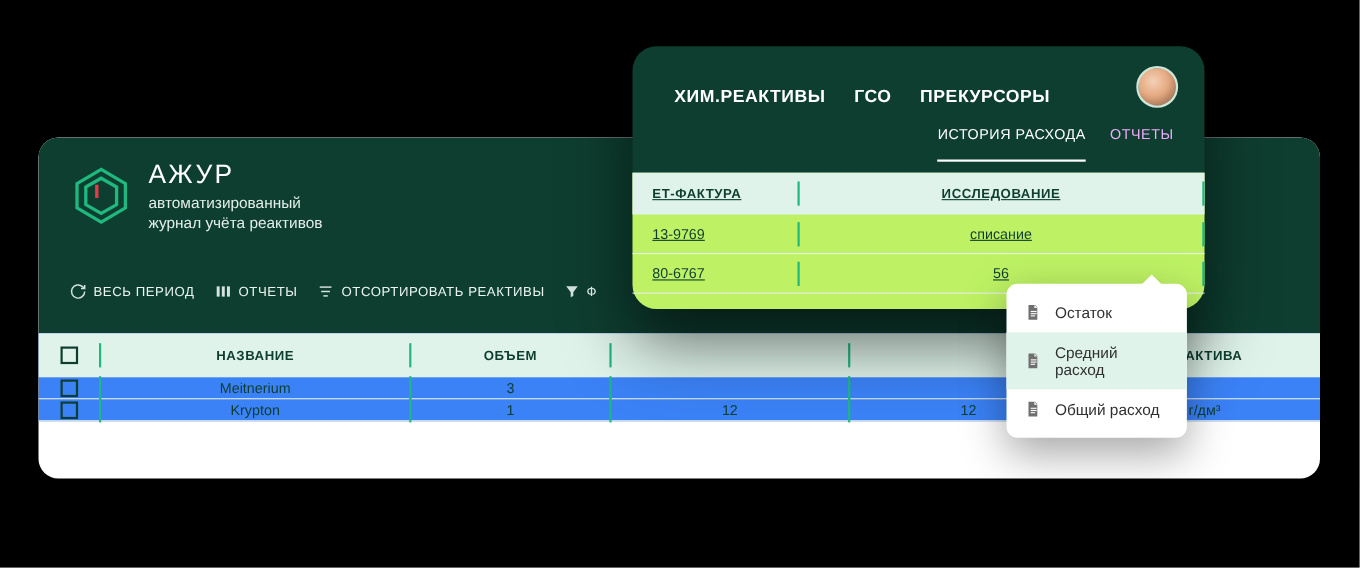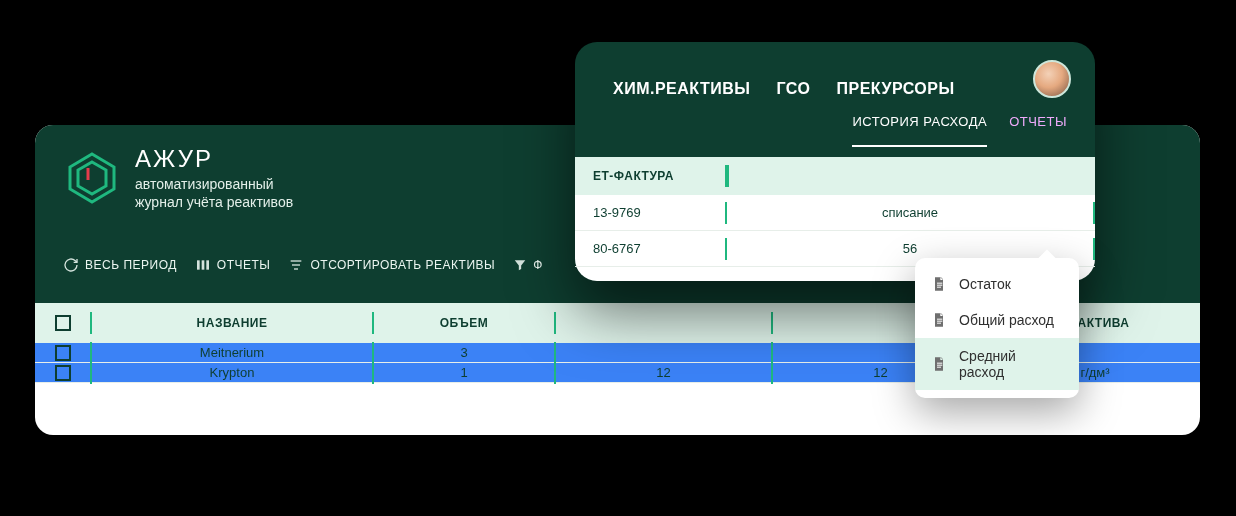--- a/index.html
+++ b/index.html
@@ -90,22 +90,22 @@
       background: transparent; border: none; color: #b2c9be; font-size: 14px; font-style: italic; outline: none; width: 100%;
     }
     .subnav {
       margin-top: 16px; display: flex; gap: 22px; font-size: 13px; letter-spacing: 0.5px;
       justify-content: flex-end; padding-right: 4px; padding-bottom: 10px;
     }
     .subnav .active { border-bottom: 2px solid #fff; padding-bottom: 16px; }
     .subnav .inactive { color: #f0abfc; }
 
     .front-table {
-      background: #ffffff; color: #0e3e30; border-radius: 0 0 22px 22px;
-      margin: 0 -24px; padding-bottom: 14px;
+      background: #bef264; color: #0e3e30; border-radius: 0 0 22px 22px;
+      margin: 0 -24px; padding-bottom: 14px; text-decoration: underline;
     }
     .ft-head {
       display: flex; background: #dff3ea; height: 38px; align-items: center;
       font-size: 12px; font-weight: 700; letter-spacing: 0.5px;
     }
     .ft-row { display: flex; height: 36px; align-items: center; font-size: 13px; border-bottom: 1px solid #e7eee9; }
     .fcol-a { flex: 0 0 150px; text-align: left; padding-left: 18px; }
     .fcol-b { flex: 1; text-align: center; }
     .ft-head .divider, .ft-row .divider { width: 2px; height: 22px; background: #1fb87f; flex: 0 0 2px; }
 
@@ -254,20 +254,21 @@
 
   <div class="subnav">
     <span class="active">ИСТОРИЯ РАСХОДА</span>
     <span class="inactive">ОТЧЕТЫ</span>
   </div>
 
   <div class="front-table">
     <div class="ft-head">
       <div class="fcol-a">ЕТ-ФАКТУРА</div>
       <div class="divider"></div>
+      <div class="fcol-b">ИССЛЕДОВАНИЕ</div>
       <div class="divider"></div>
     </div>
     <div class="ft-row">
       <div class="fcol-a">13-9769</div>
       <div class="divider"></div>
       <div class="fcol-b">списание</div>
       <div class="divider"></div>
     </div>
     <div class="ft-row">
       <div class="fcol-a">80-6767</div>
@@ -280,32 +281,32 @@
   <div class="report-menu">
     <div class="rm-item">
       <svg class="doc-icon" viewBox="0 0 24 24" fill="#6f6f6f">
           <path d="M6 2h9l3 3v17H6V2zm8 0v4h4"></path>
           <rect x="9" y="10" width="8" height="1.5" fill="#fff"></rect>
           <rect x="9" y="13" width="8" height="1.5" fill="#fff"></rect>
           <rect x="9" y="16" width="6" height="1.5" fill="#fff"></rect>
         </svg>
       <span>Остаток</span>
     </div>
+    <div class="rm-item highlight">
+      <svg class="doc-icon" viewBox="0 0 24 24" fill="#6f6f6f">
+          <path d="M6 2h9l3 3v17H6V2zm8 0v4h4"></path>
+          <rect x="9" y="10" width="8" height="1.5" fill="#fff"></rect>
+          <rect x="9" y="13" width="8" height="1.5" fill="#fff"></rect>
+          <rect x="9" y="16" width="6" height="1.5" fill="#fff"></rect>
+        </svg>
+      <span>Средний расход</span>
+    </div>
     <div class="rm-item">
       <svg class="doc-icon" viewBox="0 0 24 24" fill="#6f6f6f">
           <path d="M6 2h9l3 3v17H6V2zm8 0v4h4"></path>
           <rect x="9" y="10" width="8" height="1.5" fill="#fff"></rect>
           <rect x="9" y="13" width="8" height="1.5" fill="#fff"></rect>
           <rect x="9" y="16" width="6" height="1.5" fill="#fff"></rect>
         </svg>
       <span>Общий расход</span>
     </div>
-    <div class="rm-item highlight">
-      <svg class="doc-icon" viewBox="0 0 24 24" fill="#6f6f6f">
-          <path d="M6 2h9l3 3v17H6V2zm8 0v4h4"></path>
-          <rect x="9" y="10" width="8" height="1.5" fill="#fff"></rect>
-          <rect x="9" y="13" width="8" height="1.5" fill="#fff"></rect>
-          <rect x="9" y="16" width="6" height="1.5" fill="#fff"></rect>
-        </svg>
-      <span>Средний расход</span>
-    </div>
   </div>
 </div>
 
 </body></html>

